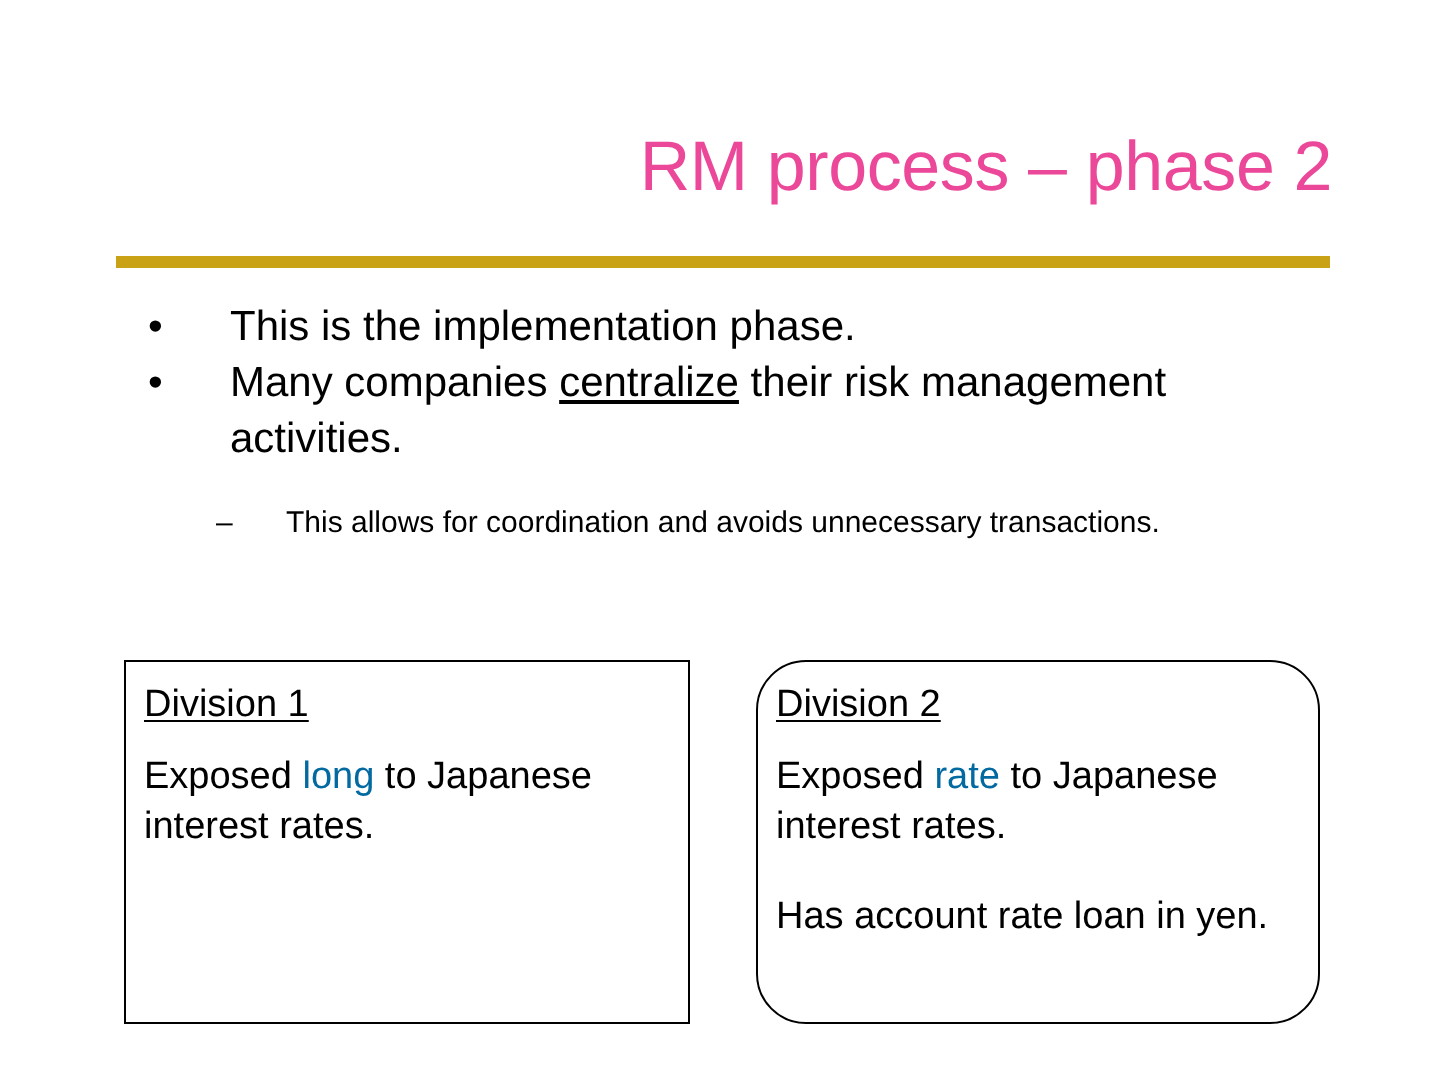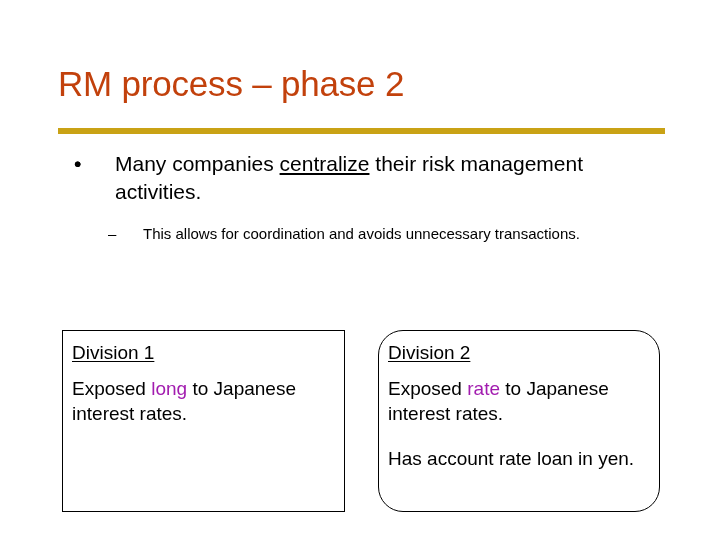--- a/index.html
+++ b/index.html
@@ -20,26 +20,26 @@
     background: #ffffff;
     overflow: hidden;
   }
 
   
   #slide-title {
     position: absolute;
     left: 58px;
     top: 62px;
     width: 608px;
-    text-align: left;
+    text-align: right;
     font-size: 35px;
     line-height: 44px;
     font-weight: normal;
     letter-spacing: -0.2px;
-    color: #c2410c;
+    color: #ec4899;
     white-space: nowrap;
   }
 
   
   #title-rule {
     position: absolute;
     left: 58px;
     top: 128px;
     width: 607px;
     height: 6px;
@@ -125,35 +125,36 @@
     text-align: right;
   }
 
   .division-para {
     font-size: 19px;
     line-height: 25px;
     color: #000000;
     margin: 0 0 20px 0;
   }
 
-  .em-red { color: #a21caf; }
+  .em-red { color: #0369a1; }
 </style>
 </head>
 <body>
 
 <div id="slide">
 
   <div id="slide-title">RM process – phase 2</div>
 
   <div id="title-rule"></div>
 
   <div id="body-block">
 
     <div class="bullet-row">
       <span class="bullet-marker">•</span>
+      <span>This is the implementation phase.</span>
     </div>
 
     <div class="bullet-row">
       <span class="bullet-marker">•</span>
       <span>Many companies </span><span class="u">centralize</span><span> their risk management activities.</span>
     </div>
 
     <div class="sub-bullet-row">
       <span class="sub-bullet-marker">–</span>
       <span>This allows for coordination and avoids unnecessary transactions.</span>

